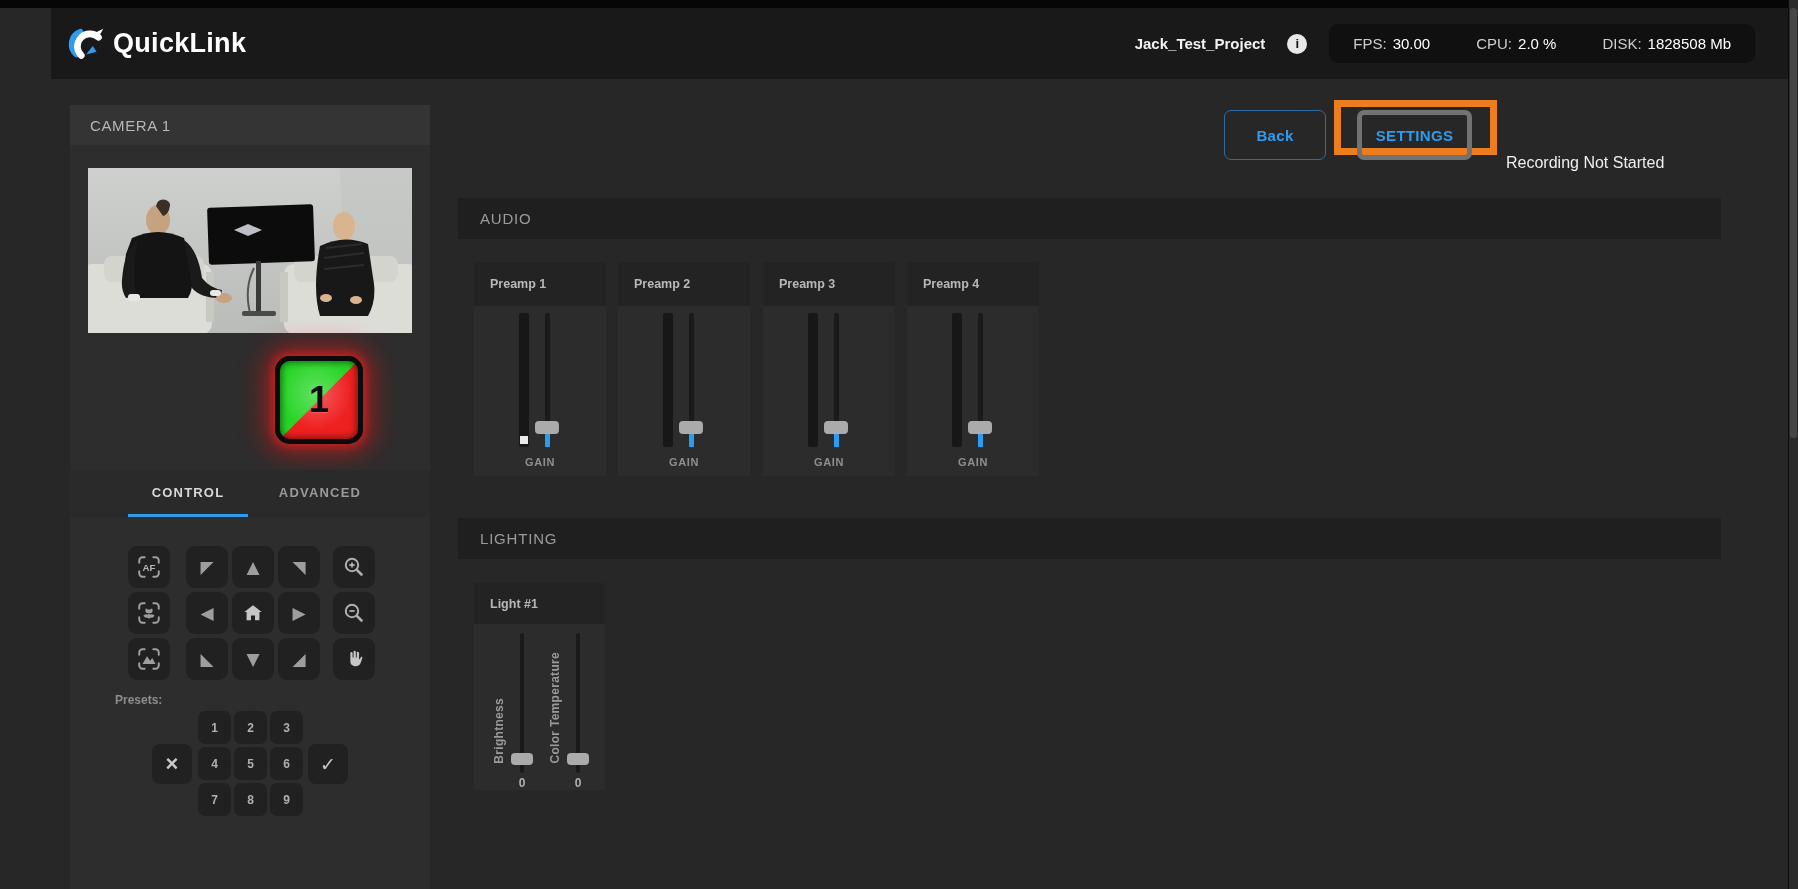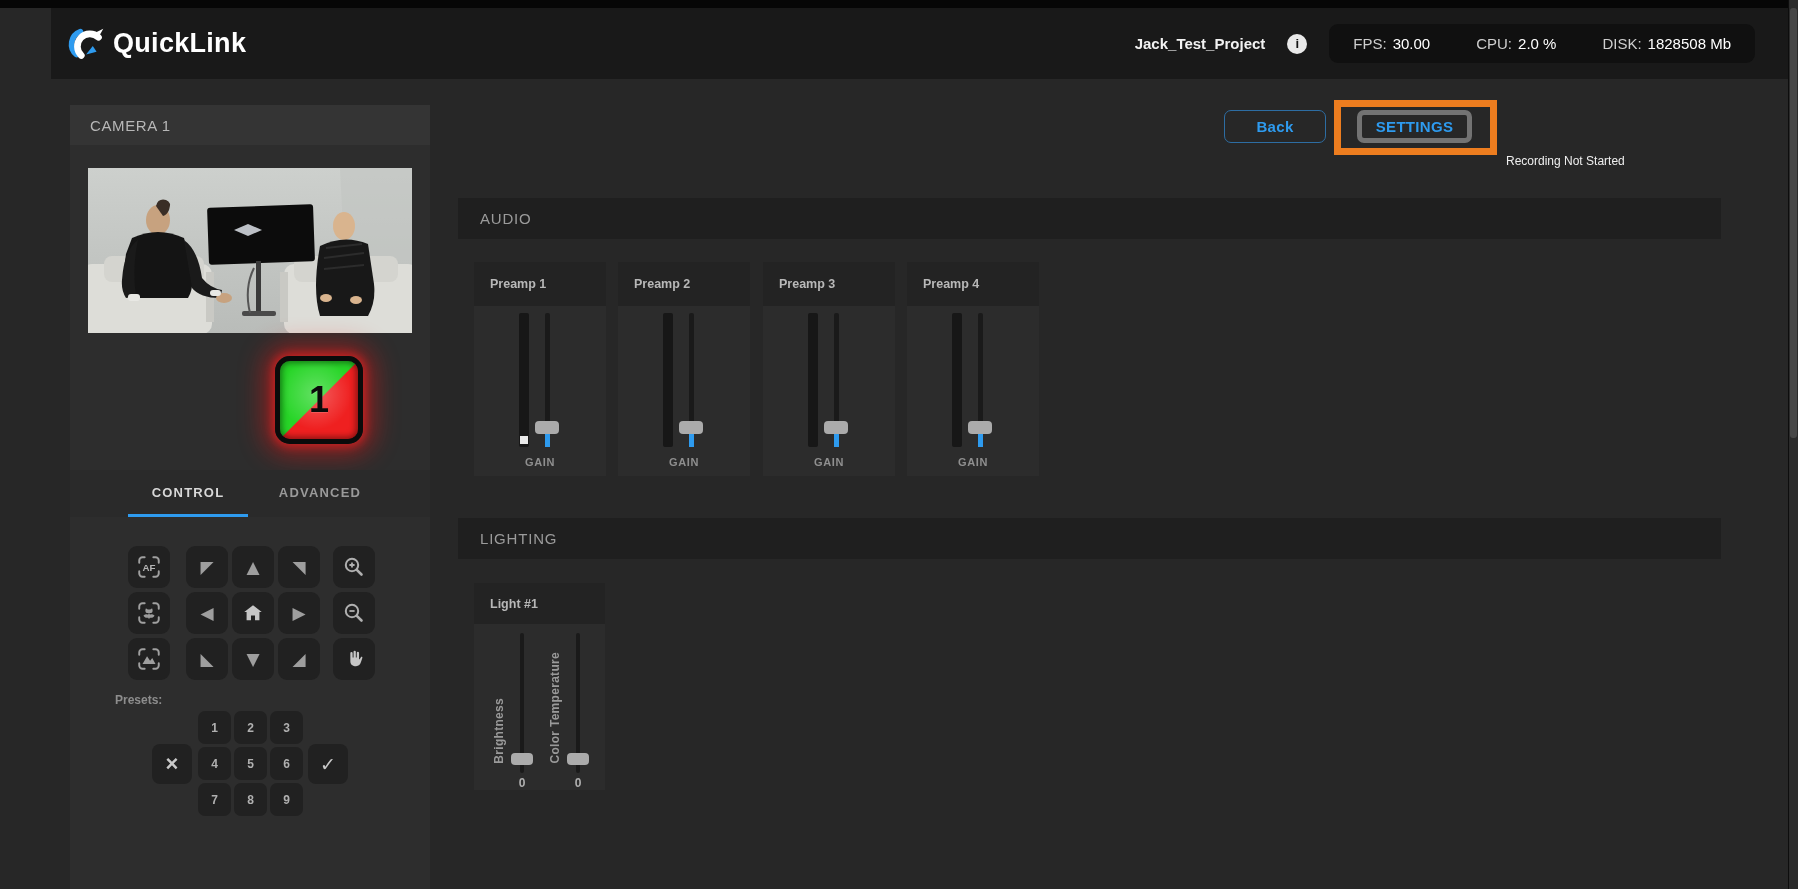--- a/index.html
+++ b/index.html
@@ -54,28 +54,28 @@
   .presets-label{position:absolute;left:45px;top:588px;font-size:12px;font-weight:bold;color:#8d8d8d;}
   .preset-btn{position:absolute;width:33px;height:33px;background:#212121;border-radius:7px;
               color:#b0b0b0;font-weight:bold;font-size:12px;display:flex;align-items:center;justify-content:center;cursor:pointer;}
   .pc1{left:128px;} .pc2{left:164px;} .pc3{left:200px;}
   .pr1{top:606px;} .pr2{top:642px;} .pr3{top:678px;}
   .preset-side{position:absolute;width:40px;height:40px;background:#212121;border-radius:8px;
                color:#c9c9c9;display:flex;align-items:center;justify-content:center;cursor:pointer;}
   .preset-cancel{left:82px;top:639px;font-size:22px;font-weight:bold;}
   .preset-confirm{left:238px;top:639px;font-size:19px;font-weight:bold;}
   
-  .btn{position:absolute;height:33px;border-radius:7px;background:transparent;display:flex;
+  .btn{position:absolute;height:50px;border-radius:7px;background:transparent;display:flex;
        align-items:center;justify-content:center;font-weight:bold;font-size:15px;letter-spacing:.3px;cursor:pointer;box-sizing:border-box;}
   .btn-back{left:1224px;top:110px;width:102px;border:1px solid #2d6da3;color:#2e9bef;}
   .settings-highlight{position:absolute;left:1334px;top:100px;width:163px;height:55px;
        border:7px solid #ed7d1f;box-sizing:border-box;}
   .btn-settings{left:1357px;top:110px;width:115px;border:5px solid #737373;color:#2e9bef;}
   .btn-record{left:1506px;top:110px;width:215px;border:1px solid #b2433e;color:#e2423c;}
-  .record-status{position:absolute;left:1506px;top:154px;font-size:12px;color:#efefef;}
+  .record-status{position:absolute;left:1506px;top:154px;font-size:16px;color:#efefef;}
   
   .section-header{position:absolute;left:458px;width:1263px;height:41px;background:#1f1f1f;
                   display:flex;align-items:center;padding-left:22px;box-sizing:border-box;
                   color:#9b9b9b;font-size:15px;letter-spacing:.8px;}
   .audio-header{top:198px;} .lighting-header{top:518px;}
   
   .panel{position:absolute;background:#2c2c2c;}
   .preamp{top:262px;width:132px;height:214px;}
   .panel-head{height:44px;background:#232323;display:flex;align-items:center;padding-left:16px;
               color:#b8b8b8;font-weight:bold;font-size:12.5px;}

